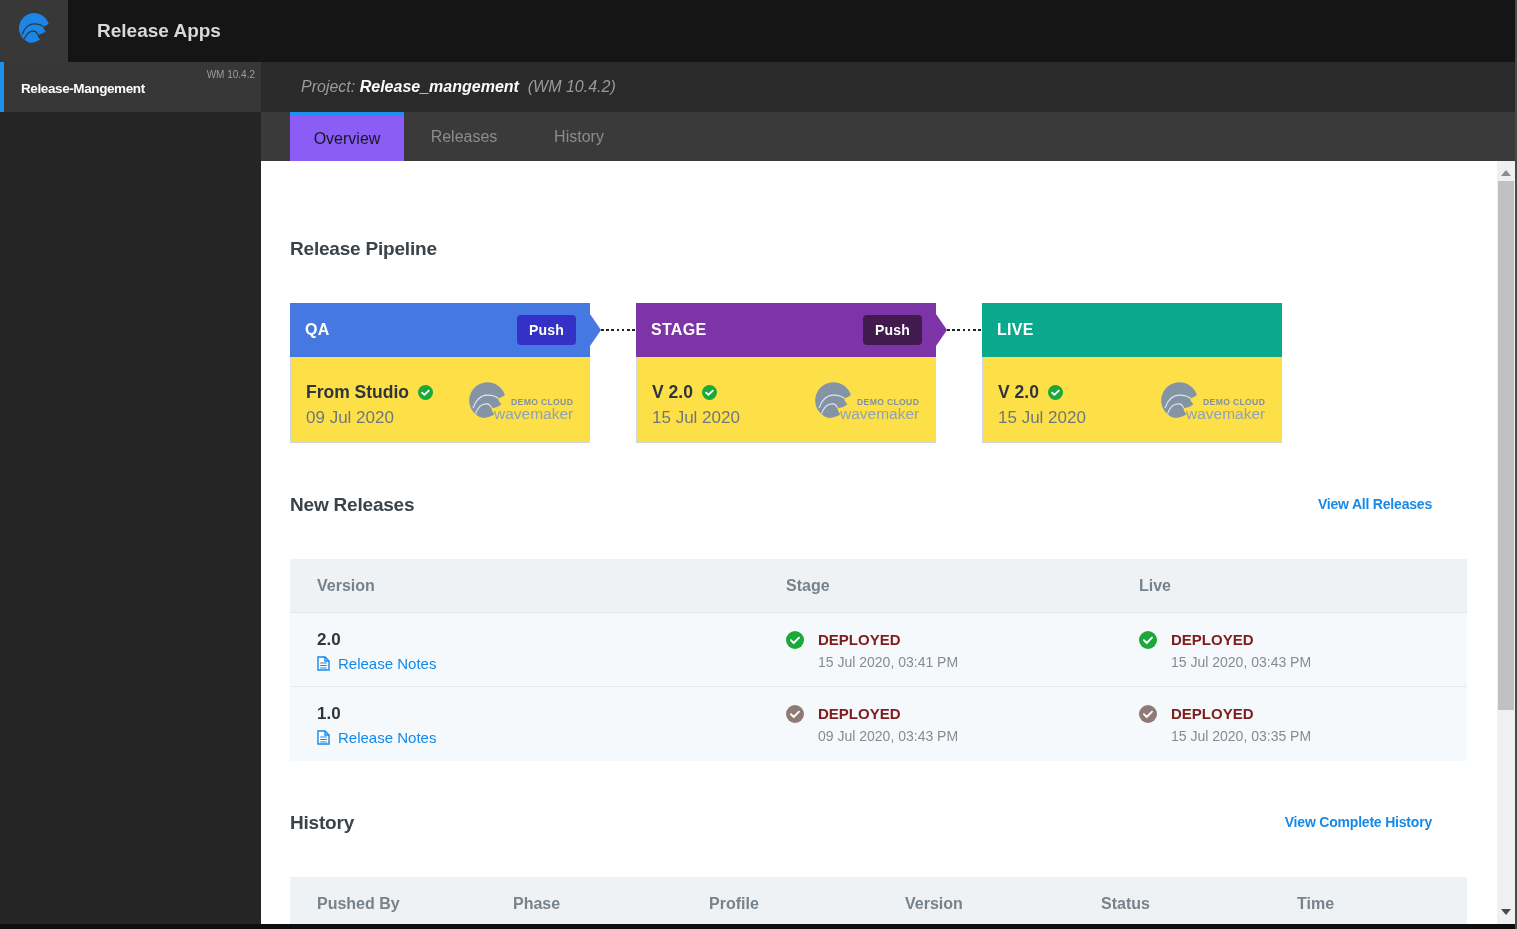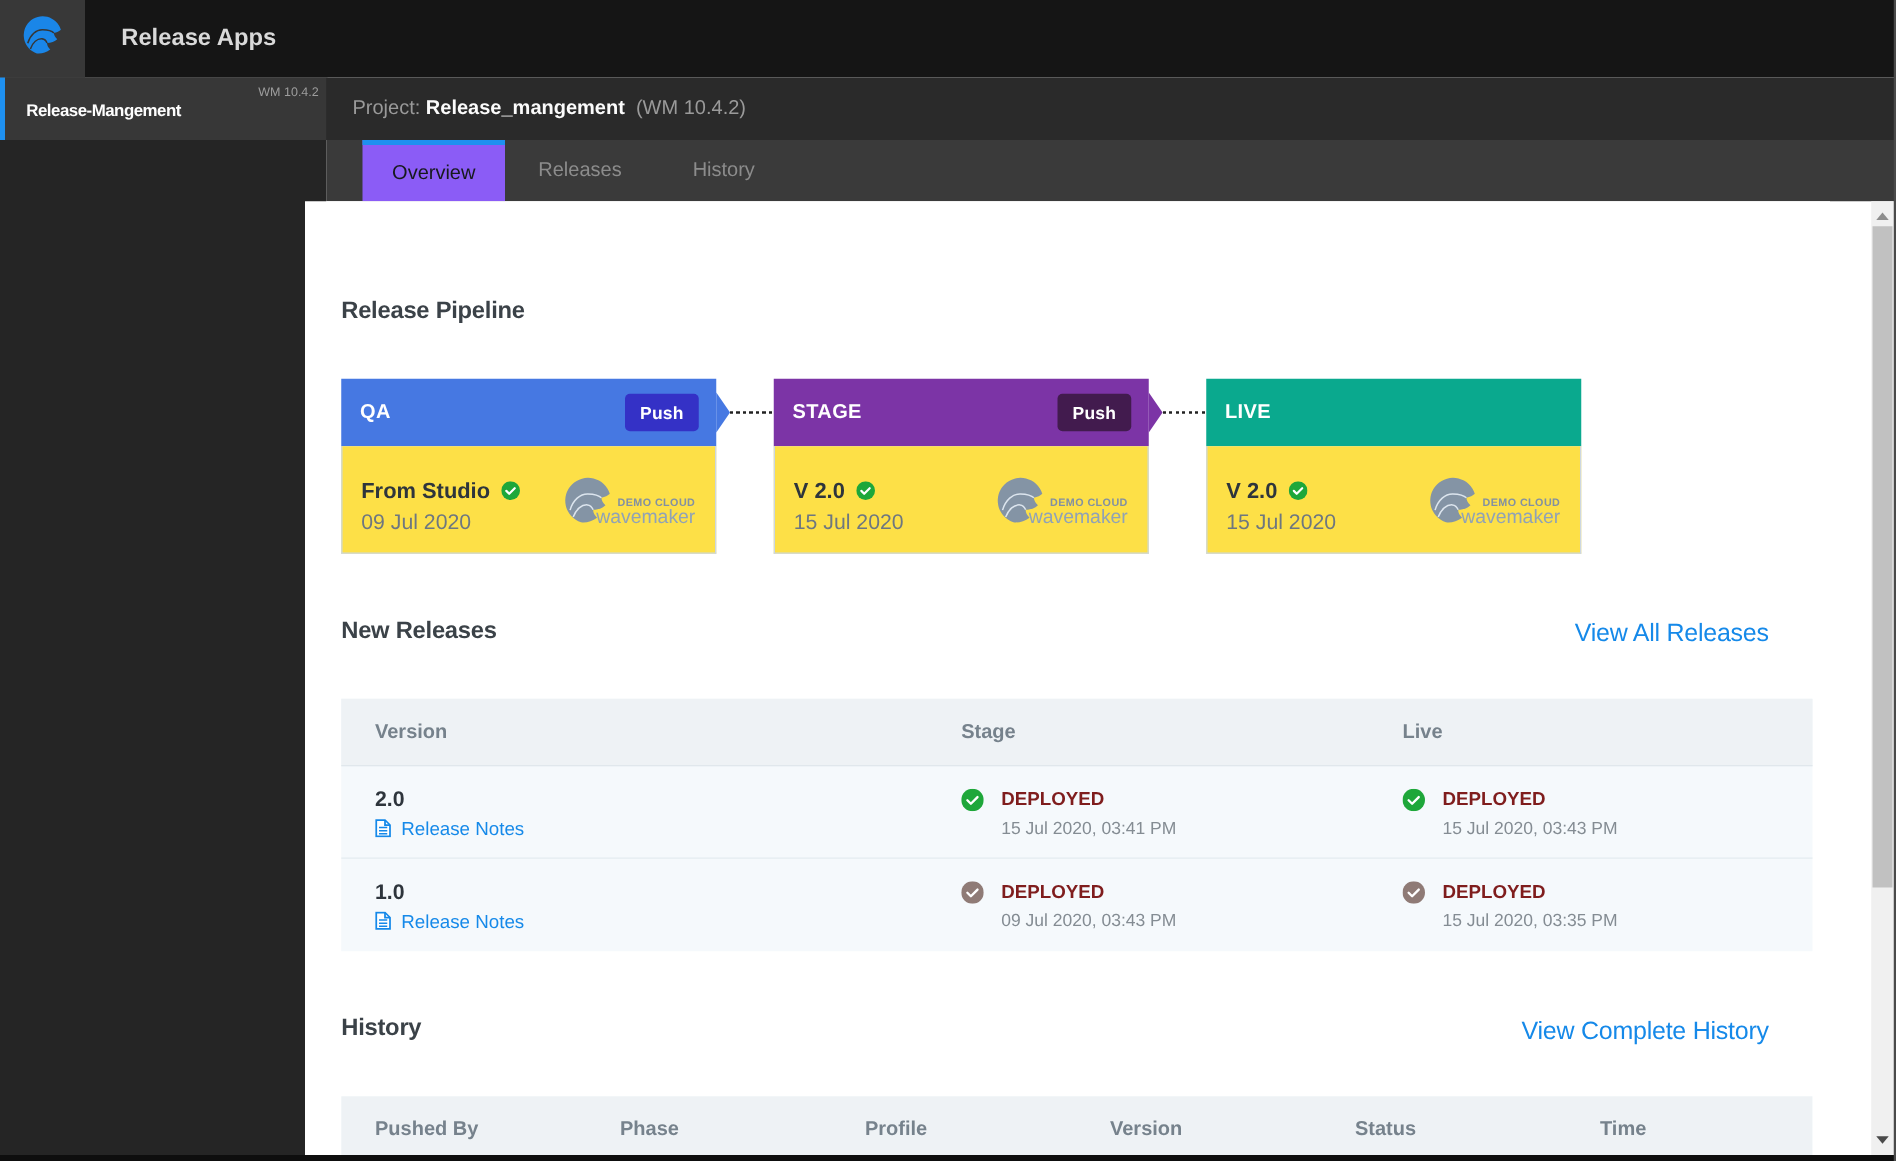--- a/index.html
+++ b/index.html
@@ -11,31 +11,31 @@
   #topbar .title { position:absolute; left:97px; top:0; height:62px; line-height:62px; color:#d9d9d9; font-size:19px; font-weight:bold; }
 
   
   #sidebar { position:absolute; left:0; top:62px; width:261px; height:862px; background:#252525; }
   #sideitem { position:absolute; left:0; top:0; width:262px; height:50px; background:#373737; border-left:4px solid #1e90f0; }
   #sideitem .wm { position:absolute; right:7px; top:7px; font-size:10px; color:#9d9d9d; }
   #sideitem .nm { position:absolute; left:17px; top:19px; font-size:13.5px; letter-spacing:-0.4px; font-weight:bold; color:#fdfdfd; }
 
   
   #projbar { position:absolute; left:261px; top:62px; width:1256px; height:50px; background:#2a2a2a; font-size:16px; line-height:50px; color:#9a9a9a; }
-  #projbar .inner { margin-left:21px; }
+  #projbar .inner { margin-left:40px;font-style:italic; }
   #projbar b { color:#fbfbfb; }
   #tabbar { position:absolute; left:261px; top:112px; width:1256px; height:49px; background:#3a3a3a; }
   .tab { position:absolute; top:0; height:49px; line-height:49px; text-align:center; font-size:16px; color:#8c8c8c; }
   .tab.active { background:#8b5cf6; border-top:4px solid #1e90f0; color:#16191d; font-weight:normal; line-height:45px; }
 
   
-  #content { position:absolute; left:244px; top:161px; width:1220px; height:763px; background:#fff; }
+  #content { position:absolute; left:261px; top:161px; width:1220px; height:763px; background:#fff; }
 
   h2.sec { position:absolute; left:29px; font-size:19px; font-weight:bold; color:#3b4248; letter-spacing:-0.2px; }
-  a.toplink { position:absolute; right:49px; font-size:20px; font-weight:normal; color:#1589e9; text-decoration:none; letter-spacing:-0.2px; }
+  a.toplink { position:absolute; right:49px; font-size:14px; font-weight:bold; color:#1589e9; text-decoration:none; letter-spacing:-0.2px; }
 
   
   .card { position:absolute; top:142px; width:300px; }
   .card .hd { position:relative; height:54px; color:#fff; font-size:16px; font-weight:bold; line-height:54px; padding-left:15px; letter-spacing:.3px; }
   .card .push { position:absolute; right:14px; top:12px; width:59px; height:30px; border-radius:4px; color:#fff; font-size:14px; font-weight:bold; text-align:center; line-height:30px; letter-spacing:.2px; }
   .card .arrow { position:absolute; left:300px; top:11px; width:0; height:0; border-top:16px solid transparent; border-bottom:16px solid transparent; }
   .card .bd { height:86px; background:#fde047; border:1px solid #ccd7e1; border-top:none; position:relative; }
   .card .vn { position:absolute; left:15px; top:25px; font-size:17.5px; font-weight:bold; color:#2e353c; }
   .card .vn svg { position:relative; top:2px; margin-left:9px; }
   .card .dt { position:absolute; left:15px; top:51px; font-size:17px; color:#6e7780; }

